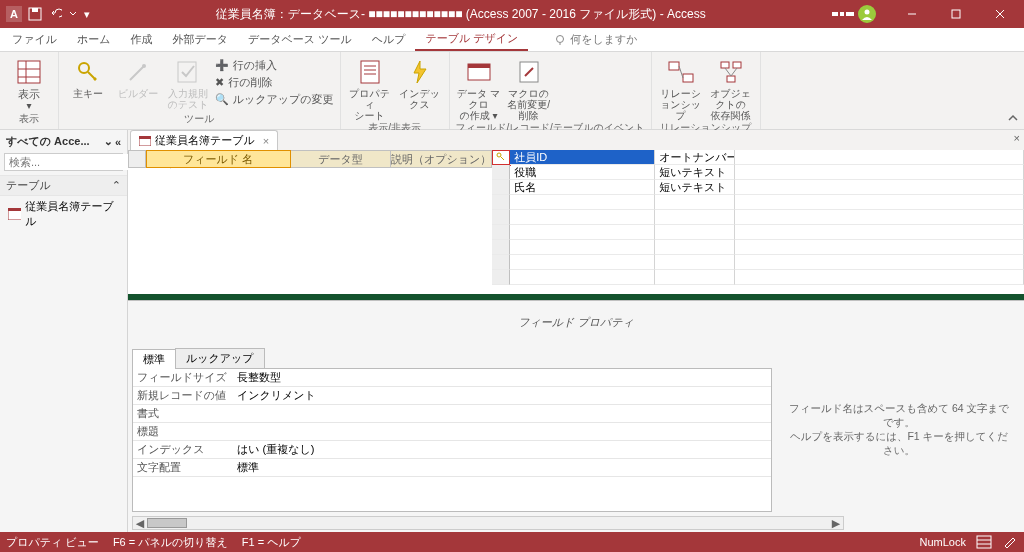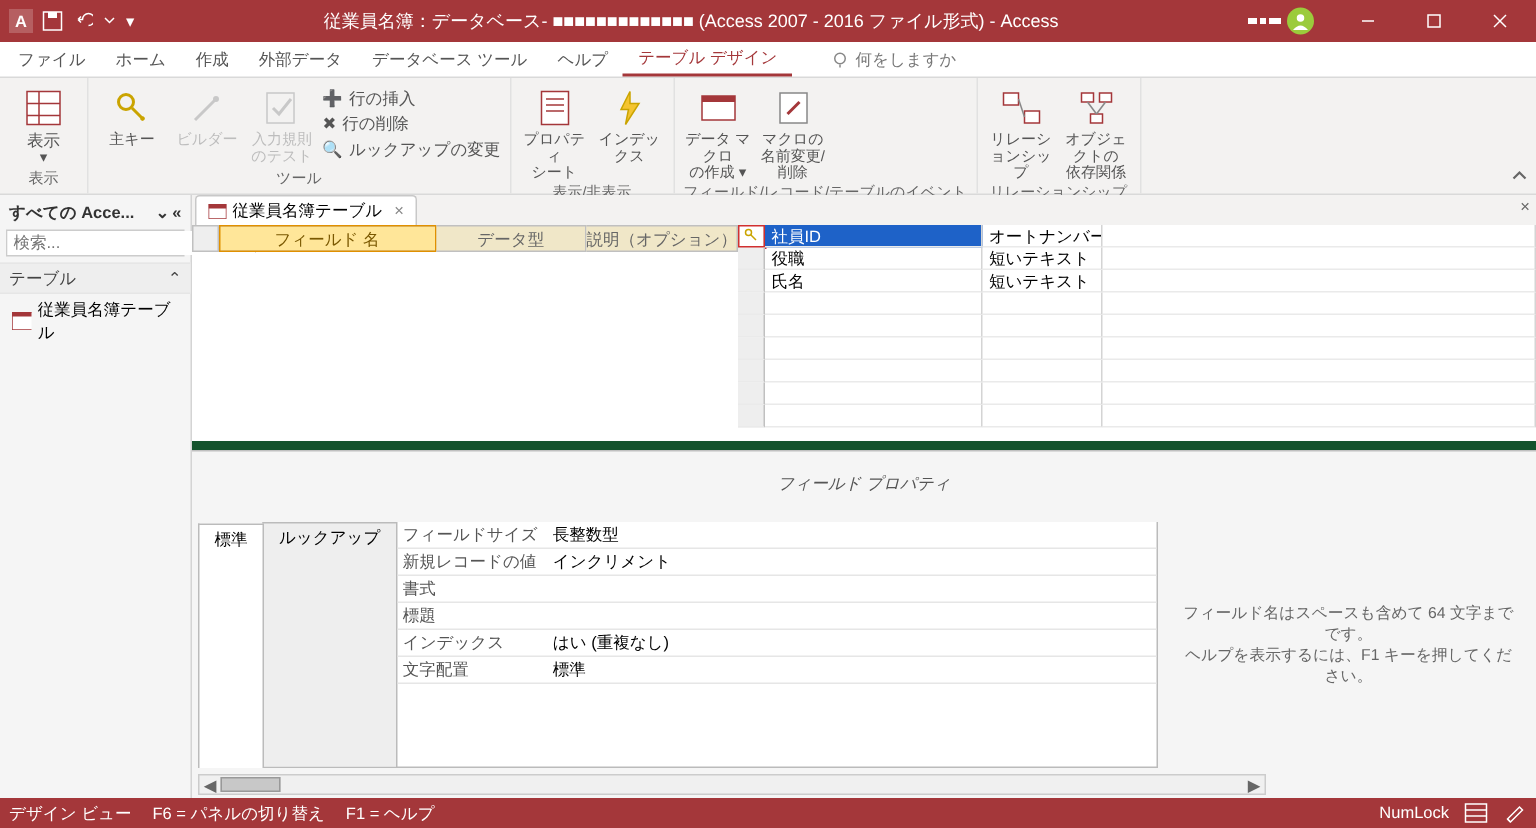--- a/index.html
+++ b/index.html
@@ -57,21 +57,21 @@
 .designgrid .row .rowhdr { width:18px; background:#eee; border-right:1px solid #c0c0c0; display:flex; align-items:center; justify-content:center;}
 .designgrid .row .rowhdr.key { background:#fff; outline:2px solid #d13030; outline-offset:-1px; }
 .designgrid .row .fname { width:145px; }
 .designgrid .row .fname.sel { background:#1e62c8; color:#fff; }
 .designgrid .row .dtype { width:80px; }
 .designgrid .row .desc { flex:1; }
 
 .proppane { flex:1; display:flex; flex-direction:column; background:#f5f5f5; min-height:0; border-top:1px solid #c0c0c0; position:relative;}
 .proppane .pheader { text-align:center; font-size:11px; color:#555; padding:14px 0;font-style:italic; }
 .proppane .pbody { flex:1; display:flex; gap:6px; padding:4px 4px 20px; min-height:0;}
-.proppane .ptabs-wrap { flex:0 0 640px; display:flex;}
+.proppane .ptabs-wrap { flex:0 0 640px; display:flex;flex-direction:column; }
 .proppane .ptabs { display:flex; border-bottom:1px solid #bbb; }
 .proppane .ptabs .ptab { padding:2px 10px; border:1px solid #bbb; border-bottom:none; background:#eee; margin-right:-1px; cursor:pointer;}
 .proppane .ptabs .ptab.active { background:#fff; position:relative; top:1px; }
 .proppane .propgrid { background:#fff; border:1px solid #bbb; border-top:none; flex:1; }
 .proppane .prow { display:flex; border-bottom:1px solid #e6e6e6;align-items:flex-end; }
 .proppane .prow .pname { width:100px; padding:1px 4px; color:#555; }
 .proppane .prow .pval { flex:1; padding:1px 4px; }
 .proppane .help { flex:1; display:flex; align-items:center; justify-content:center; text-align:center; color:#666; font-size:10.5px; padding:0 8px;}
 .proppane .hscroll { position:absolute; bottom:2px; left:4px; right:180px; height:14px; background:#f0f0f0; border:1px solid #ccc; display:flex; align-items:center;}
 .proppane .hscroll .arrow{width:14px;height:12px;display:flex;align-items:center;justify-content:center;color:#666;}
@@ -450,21 +450,21 @@
             <div class="thumb"></div>
           </div>
         <div class="arrow">▶</div>
       </div>
     </div>
   </div>
 </div>
 
 <div class="statusbar">
   <div class="left">
-    <span>デザイン ビュー</span>
+    <span>プロパティ ビュー</span>
     <span>F6 = パネルの切り替え</span>
     <span>F1 = ヘルプ</span>
   </div>
   <div class="right">
     <span>NumLock</span>
     <span>
         <svg width="16" height="14">
           <rect x="1" y="1" width="14" height="12" fill="none" stroke="#fff"></rect>
           <line x1="1" y1="5" x2="15" y2="5" stroke="#fff"></line>
           <line x1="1" y1="9" x2="15" y2="9" stroke="#fff"></line>

